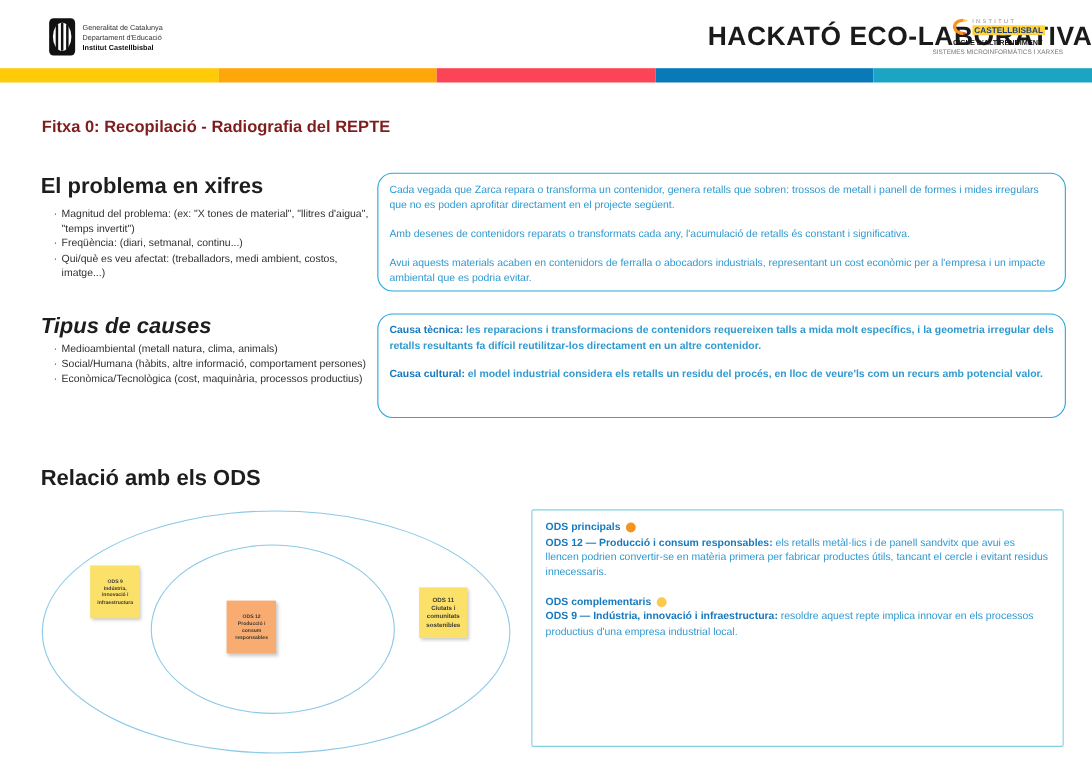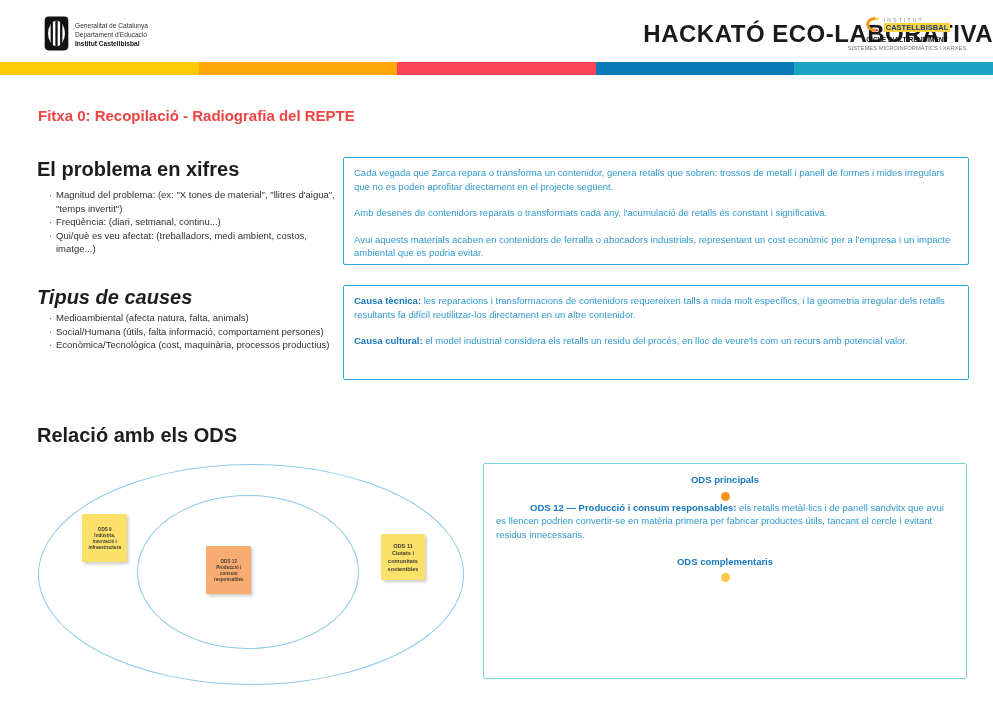--- a/index.html
+++ b/index.html
@@ -19,49 +19,49 @@
   .inst-name{font-size:5px;letter-spacing:2.2px;color:#8a8a8a;text-align:left;}
   .inst-name2{font-size:7.5px;font-weight:bold;color:#1b3f7a;background:#ffd23f;
               padding:0 2px;line-height:9px;text-align:left;}
   .inst-l2{font-size:6.6px;font-weight:bold;color:#111;margin-top:2px;}
   .inst-l3{font-size:5.8px;color:#777;margin-top:2px;}
 
   .stripe{position:absolute;left:0;top:62px;width:993px;height:13px;display:flex;}
   .stripe div{flex:1;}
 
   
-  .subtitle{position:absolute;left:38px;top:107px;font-size:15px;font-weight:bold;color:#ef4444;}
+  .subtitle{position:absolute;left:38px;top:107px;font-size:15px;font-weight:bold;color:#7f1d1d;}
   .sec-h{position:absolute;left:37px;font-size:20px;font-weight:800;color:#1d1d1d;}
   .bullets{position:absolute;left:45px;width:292px;font-size:9.5px;line-height:13.5px;color:#2f2f2f;}
   .bullet{display:flex;}
   .bullet .mark{width:11px;flex:none;text-align:center;color:#555;}
   .bullet .bt{flex:1;}
 
   
-  .bluebox{position:absolute;left:343px;width:604px;border:1.2px solid #2aa7db;border-radius:2px;
+  .bluebox{position:absolute;left:343px;width:604px;border:1.2px solid #2aa7db;border-radius:14px;
            padding:8px 10px;font-size:9.5px;line-height:13.5px;color:#2f99d0;overflow:hidden;
            background:#fff;}
   .bluebox p{margin:0 0 13px;}
   .bluebox p:last-child{margin-bottom:0;}
   .bluebox b{color:#1678be;}
 
   
   .ellipse{position:absolute;border:1.5px solid #8cc9e8;border-radius:50%;background:transparent;}
   .note{position:absolute;display:flex;align-items:center;justify-content:center;text-align:center;
         font-weight:bold;color:#3f3a30;box-shadow:1.5px 2px 3px rgba(0,0,0,.22);}
   .note-label{font-size:7px;line-height:1.32;white-space:pre-line;flex:none;width:150%;transform:scale(.66);}
   .note-label.lg{transform:scale(.8);}
 
   
   .ods-panel{position:absolute;left:483px;top:463px;width:484px;height:216px;
              border:1.5px solid #7ed3e0;border-radius:2px;box-sizing:border-box;
              padding:9px 12px;font-size:9.5px;line-height:13.5px;color:#2f99d0;background:#fff;}
   .ods-panel p{margin:0;}
-  .ods-panel b{color:#1678be;margin-left:34px;}
-  .panel-h{font-weight:bold;color:#1678be;display:flex;align-items:center;gap:5px;flex-direction:column;}
+  .ods-panel b{color:#1678be;}
+  .panel-h{font-weight:bold;color:#1678be;display:flex;align-items:center;gap:5px;}
   .panel-h.gap{margin-top:13.5px;}
   .dot{width:9px;height:9px;border-radius:50%;display:inline-block;flex:none;}
 </style>
 </head>
 <body>
 
 <div id="canvas">
 
   <div class="gencat">
     <svg viewBox="0 0 24 36">
@@ -125,33 +125,33 @@
   <div class="bluebox" style="top:157px;height:90px;">
     <p>Cada vegada que Zarca repara o transforma un contenidor, genera retalls que sobren: trossos de metall i panell de formes i mides irregulars que no es poden aprofitar directament en el projecte següent.</p>
     <p>Amb desenes de contenidors reparats o transformats cada any, l'acumulació de retalls és constant i significativa.</p>
     <p>Avui aquests materials acaben en contenidors de ferralla o abocadors industrials, representant un cost econòmic per a l'empresa i un impacte ambiental que es podria evitar.</p>
   </div>
 
   <div class="sec-h" style="top:286px;font-style:italic;">Tipus de causes</div>
   <div class="bullets" style="top:311px;">
     <div class="bullet">
       <span class="mark">·</span>
-      <span class="bt">Medioambiental (afecta natura, falta, animals)</span>
+      <span class="bt">Medioambiental (metall natura, clima, animals)</span>
     </div>
     <div class="bullet">
       <span class="mark">·</span>
-      <span class="bt">Social/Humana (útils, falta informació, comportament persones)</span>
+      <span class="bt">Social/Humana (hàbits, altre informació, comportament persones)</span>
     </div>
     <div class="bullet">
       <span class="mark">·</span>
       <span class="bt">Econòmica/Tecnològica (cost, maquinària, processos productius)</span>
     </div>
   </div>
 
-  <div class="bluebox" style="top:285px;height:77px;">
+  <div class="bluebox" style="top:285px;height:77px;font-weight:bold;">
     <p><b>Causa tècnica:</b><span> les reparacions i transformacions de contenidors requereixen talls a mida molt específics, i la geometria irregular dels retalls resultants fa difícil reutilitzar-los directament en un altre contenidor.</span></p>
     <p><b>Causa cultural:</b><span> el model industrial considera els retalls un residu del procés, en lloc de veure'ls com un recurs amb potencial valor.</span></p>
   </div>
 
   <div class="sec-h" style="top:424px;">Relació amb els ODS</div>
 
   <div class="ellipse" style="left:38px;top:464px;width:424px;height:219px;"></div>
   <div class="ellipse" style="left:137px;top:495px;width:220px;height:152px;"></div>
 
   <div class="note" style="left: 82px; top: 514px; width: 45px; height: 48px; background: rgb(251, 224, 106);">
@@ -176,15 +176,16 @@
   <div class="ods-panel">
     <div class="panel-h">
       <span>ODS principals</span>
       <span class="dot" style="background: rgb(247, 148, 30);"></span>
     </div>
     <p><b>ODS 12 — Producció i consum responsables:</b><span> els retalls metàl·lics i de panell sandvitx que avui es llencen podrien convertir-se en matèria primera per fabricar productes útils, tancant el cercle i evitant residus innecessaris.</span></p>
     <div class="panel-h gap">
       <span>ODS complementaris</span>
       <span class="dot" style="background: rgb(251, 201, 75);"></span>
     </div>
+    <p><b>ODS 9 — Indústria, innovació i infraestructura:</b><span> resoldre aquest repte implica innovar en els processos productius d'una empresa industrial local.</span></p>
   </div>
 
 </div>
 
 </body></html>

